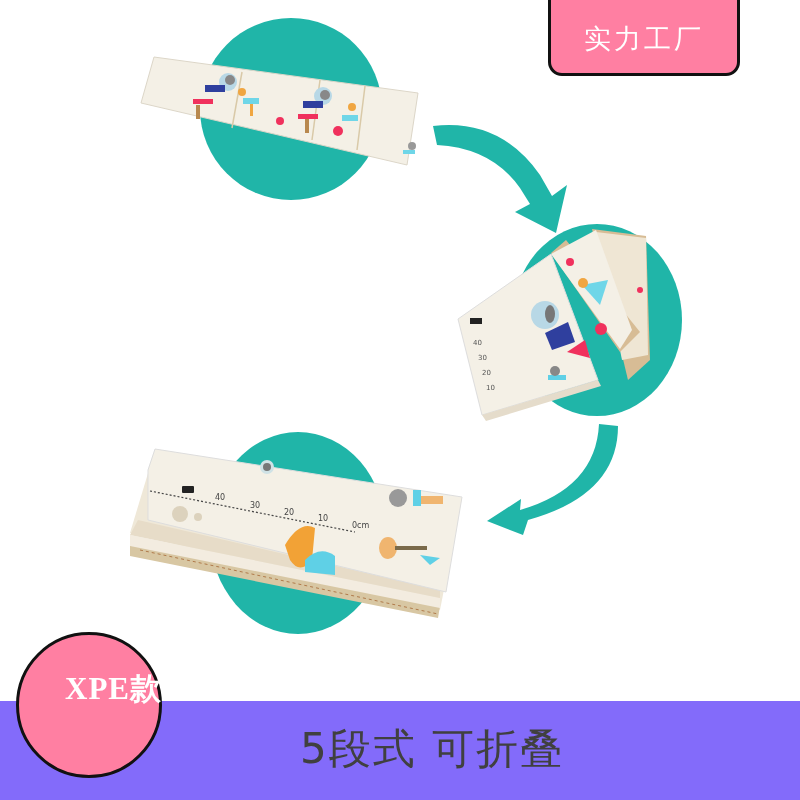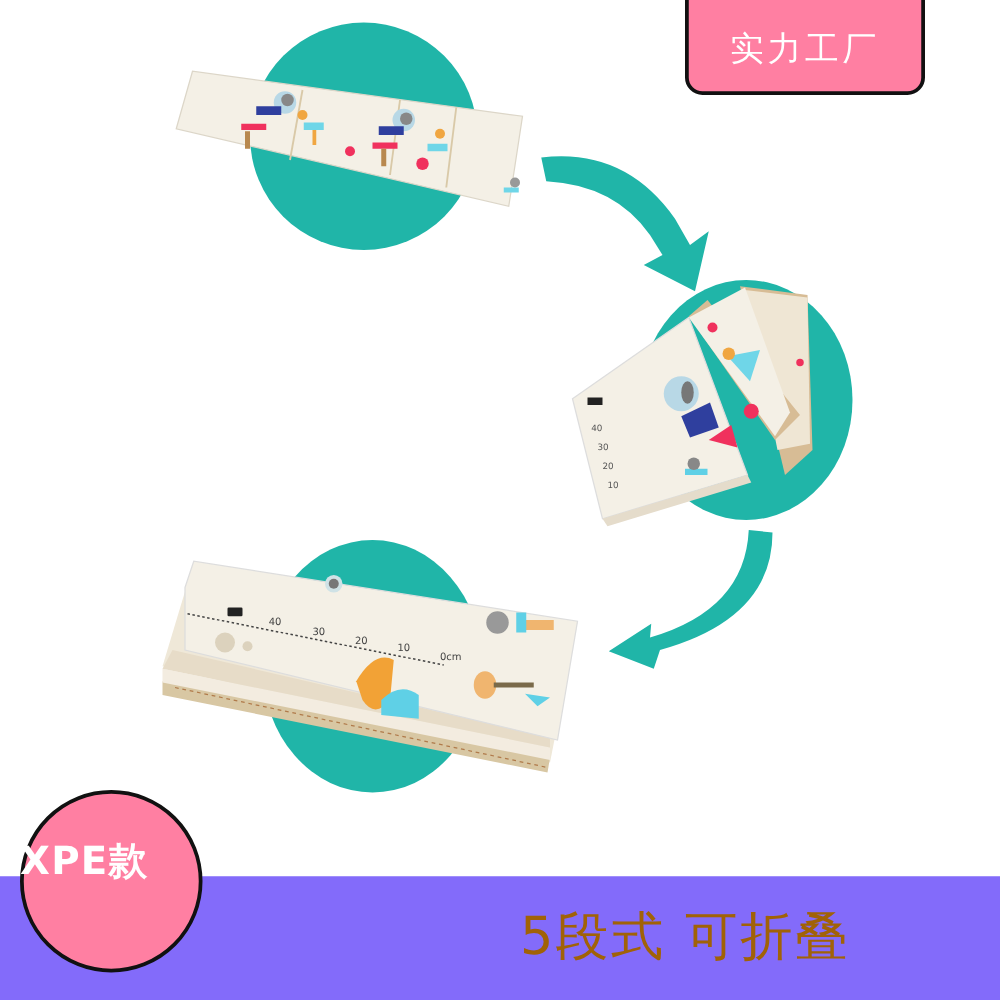--- a/index.html
+++ b/index.html
@@ -6,26 +6,26 @@
   body { width: 800px; height: 800px; position: relative; overflow: hidden; background: #ffffff; font-family: "DejaVu Sans", sans-serif; }
   .abs { position: absolute; }
   .factory-badge {
     left: 548px; top: -12px; width: 192px; height: 88px;
     background: #ff7fa2; border: 3px solid #111; border-radius: 0 0 14px 14px;
     box-sizing: border-box; display: flex; align-items: flex-end; justify-content: center;
     padding-bottom: 16px; color: #fff; font-size: 27px; letter-spacing: 3px;
   }
   .teal-circle { border-radius: 50%; background: #20b5a8; }
   .bottom-band { left: 0; top: 701px; width: 800px; height: 99px; background: #836bfa; }
-  .band-title { left: 300px; top: 721px; width: 380px; text-align: right; color: #a16207; font-size: 42px; letter-spacing: 2px; }
+  .band-title { left: 300px; top: 721px; width: 380px; text-align: left; color: #404040; font-size: 42px; letter-spacing: 2px; }
   .xpe-badge {
     left: 16px; top: 632px; width: 146px; height: 146px; border-radius: 50%;
     background: #ff7fa2; border: 3px solid #111; box-sizing: border-box;
   }
-  .xpe-label { left: 16px; top: 668px; width: 146px; text-align: left; color: #fff; font-size: 31px; font-weight: bold; letter-spacing: 1px; }
+  .xpe-label { left: 16px; top: 668px; width: 146px; text-align: right; color: #fff; font-size: 31px; font-weight: bold; letter-spacing: 1px; font-family: Liberation Serif, serif; }
   svg { position: absolute; left: 0; top: 0; }
 </style>
 </head>
 <body>
 
 <div class="abs teal-circle" style="left:200px; top:18px; width:182px; height:182px;"></div>
 <div class="abs teal-circle" style="left:512px; top:224px; width:170px; height:192px;"></div>
 <div class="abs teal-circle" style="left:210px; top:432px; width:176px; height:202px;"></div>
 
 <svg width="800" height="800" viewBox="0 0 800 800">

